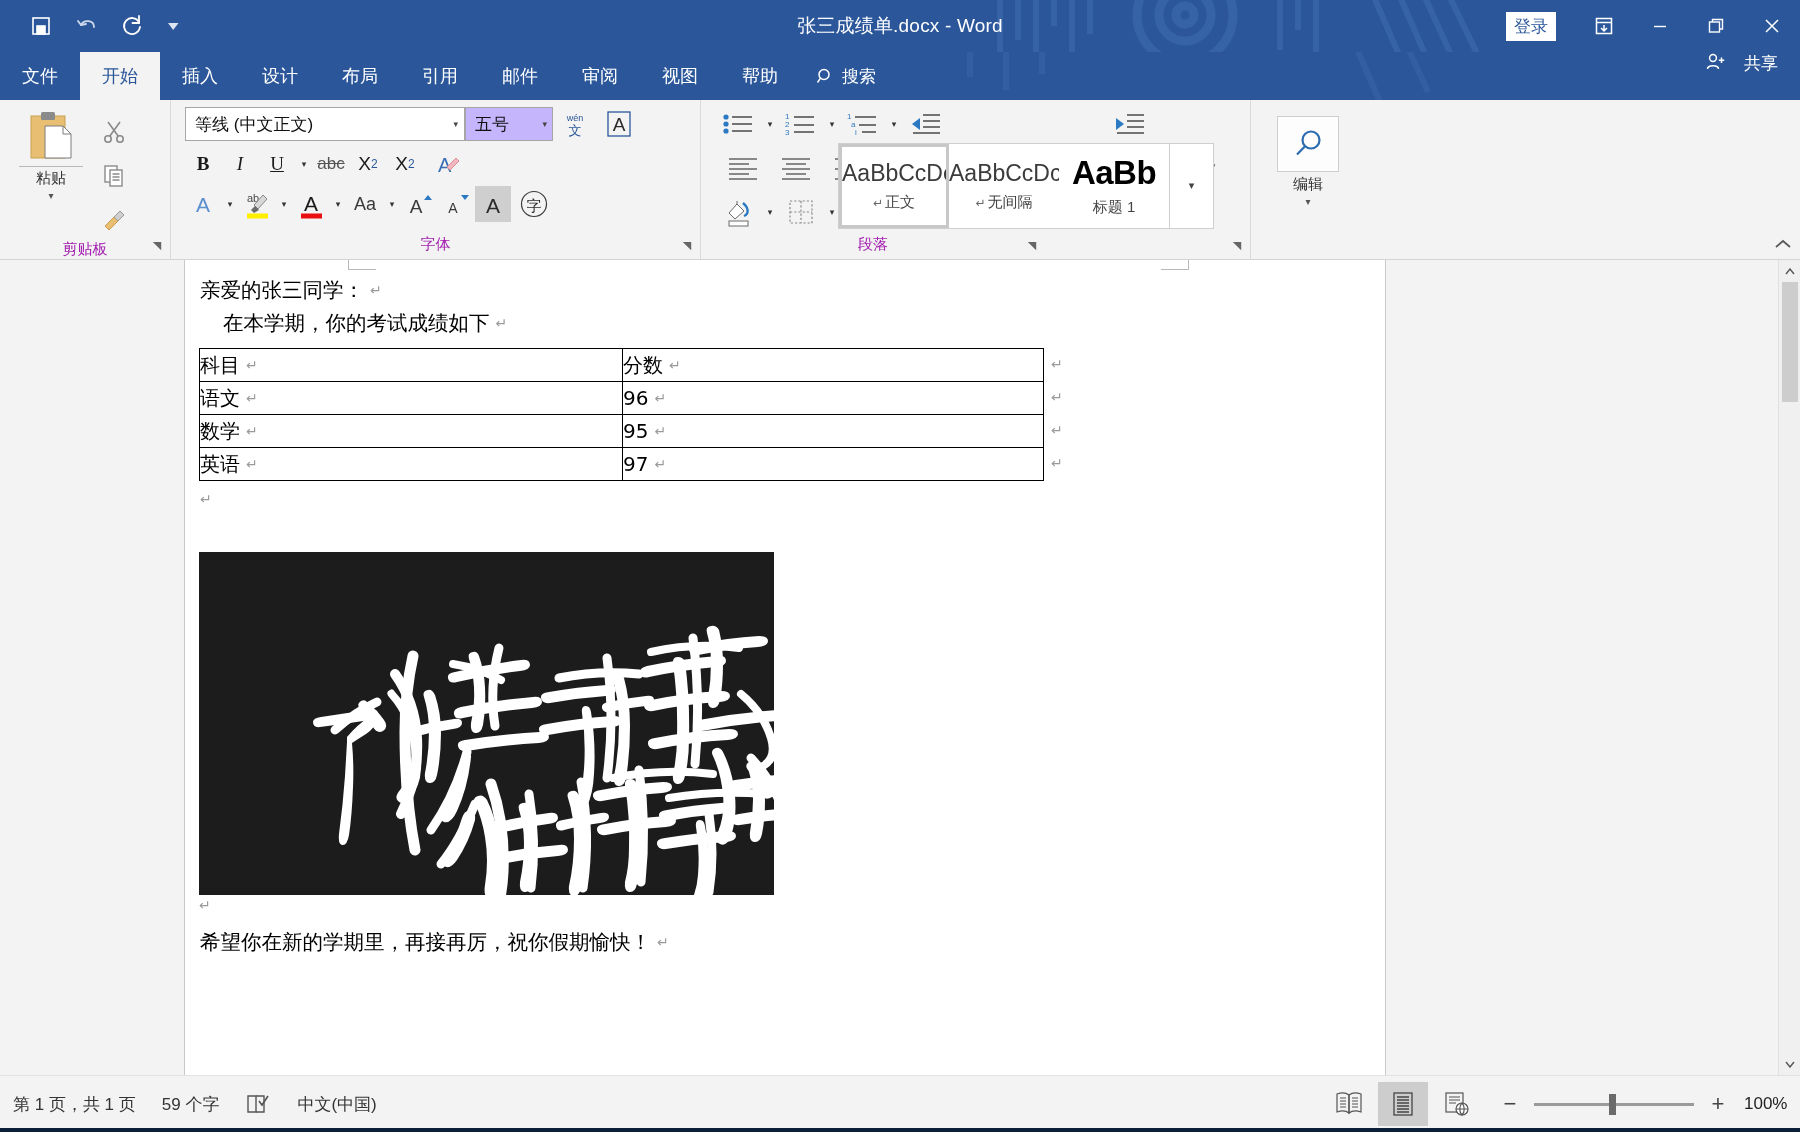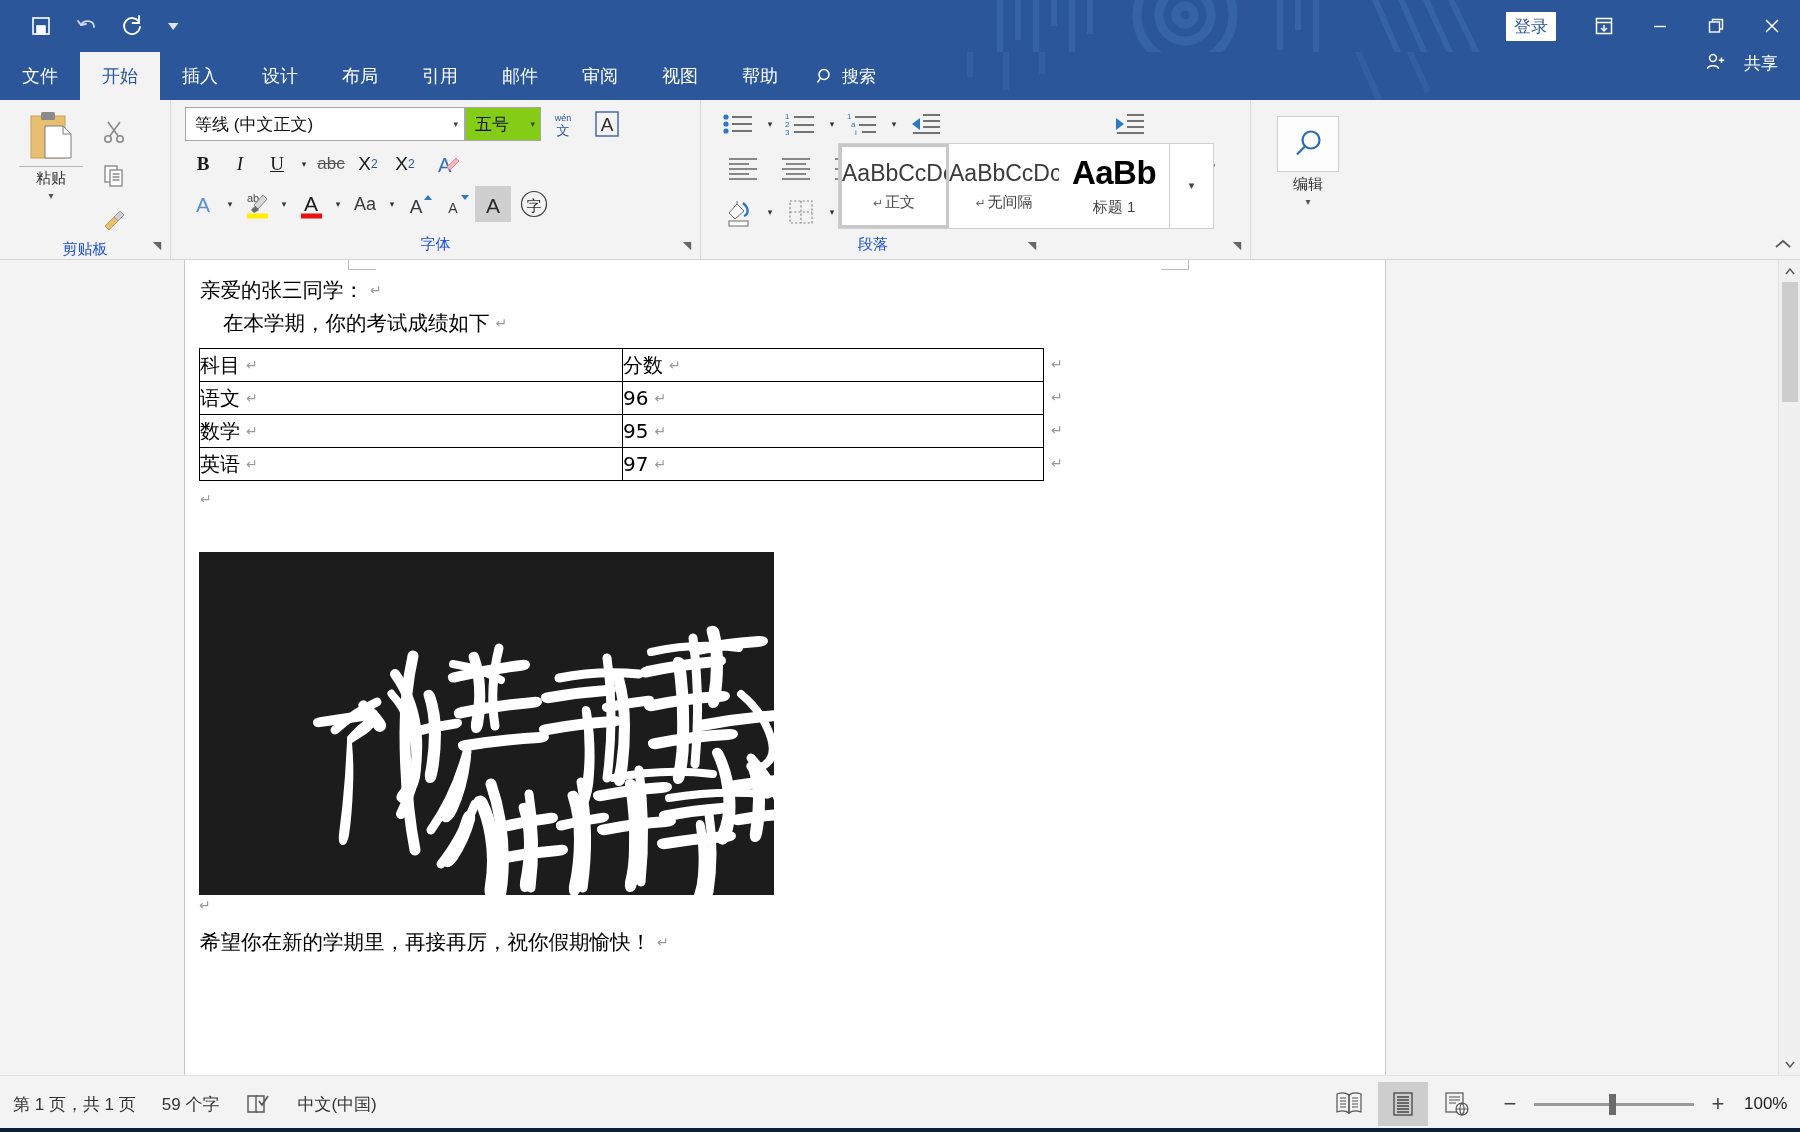--- a/index.html
+++ b/index.html
@@ -63,21 +63,21 @@
   
   .ribbon{
     height:160px; background:#f3f3f3; display:flex; position:relative;
     border-bottom:1px solid #d4d4d4;
   }
   .rgroup{ position:relative; display:flex; flex-direction:column; height:100%; }
   .rgroup + .rgroup{ border-left:1px solid #dadada; }
   .rgroup-body{ flex:1; display:flex; align-items:flex-start; padding:6px 8px 0 8px; }
   .rgroup-label{
     height:30px; display:flex; align-items:center; justify-content:center;
-    font-size:15px; color:#1d4ed8; position:relative;
+    font-size:15px; color:#a21caf; position:relative;
   }
   .dlg-launcher{
     position:absolute; right:6px; bottom:7px; width:14px; height:14px; cursor:pointer;
     color:#666; font-size:11px; line-height:14px; text-align:center;
   }
   .ribbon-collapse{
     position:absolute; right:8px; bottom:4px; color:#5a5a5a; cursor:pointer;
     font-size:16px;
   }
 
@@ -97,21 +97,21 @@
   
   .font-rows{ display:flex; flex-direction:column; gap:4px; }
   .frow{ display:flex; align-items:center; gap:1px; }
   .fontbox{
     width:280px; height:34px; border:1px solid #a6a6a6; background:#fff;
     display:flex; align-items:center; padding:0 6px 0 9px; font-size:17px; color:#111;
     cursor:text;
   }
   .fontbox .fname{ flex:1; overflow:hidden; white-space:nowrap; }
   .sizebox{
-    width:76px; height:34px; border:1px solid #a6a6a6; background:#84cc16; margin-left:-1px;
+    width:88px; height:34px; border:1px solid #a6a6a6; background:#c4b5fd; margin-left:-1px;
     display:flex; align-items:center; padding:0 5px 0 9px; font-size:17px; color:#111;
     cursor:text;
   }
   .sizebox .sval{ flex:1; }
   .caret-s{ font-size:9px; color:#444; padding-left:4px; }
   .btn-sm{
     width:36px; height:36px; display:flex; align-items:center; justify-content:center;
     cursor:pointer; border:1px solid transparent; font-size:19px; color:#1a1a1a;
   }
   .btn-sm.sel{ background:#cfcfcf; }
@@ -265,20 +265,21 @@
         <path d="M19 3 L19 10 L12.5 10"></path>
       </svg>
     </div>
     <div class="qat-caret">
       <svg width="13" height="9" viewBox="0 0 13 9">
           <path d="M1 1 L11.5 1 L6.2 8 Z" fill="#dde5f2"></path>
         </svg>
     </div>
   </div>
 
+  <div class="tb-title">张三成绩单.docx  -  Word</div>
 
   <div class="tb-right">
     <div class="signin">登录</div>
     <div class="wbtn">
       <svg width="20" height="20" viewBox="0 0 20 20" fill="none" stroke="#fff" stroke-width="1.5">
         <rect x="2.5" y="2.5" width="15" height="15"></rect>
         <path d="M2.5 6.5 L17.5 6.5"></path>
         <path d="M10 9 L10 15 M7 12 L10 15 L13 12"></path>
       </svg>
     </div>

